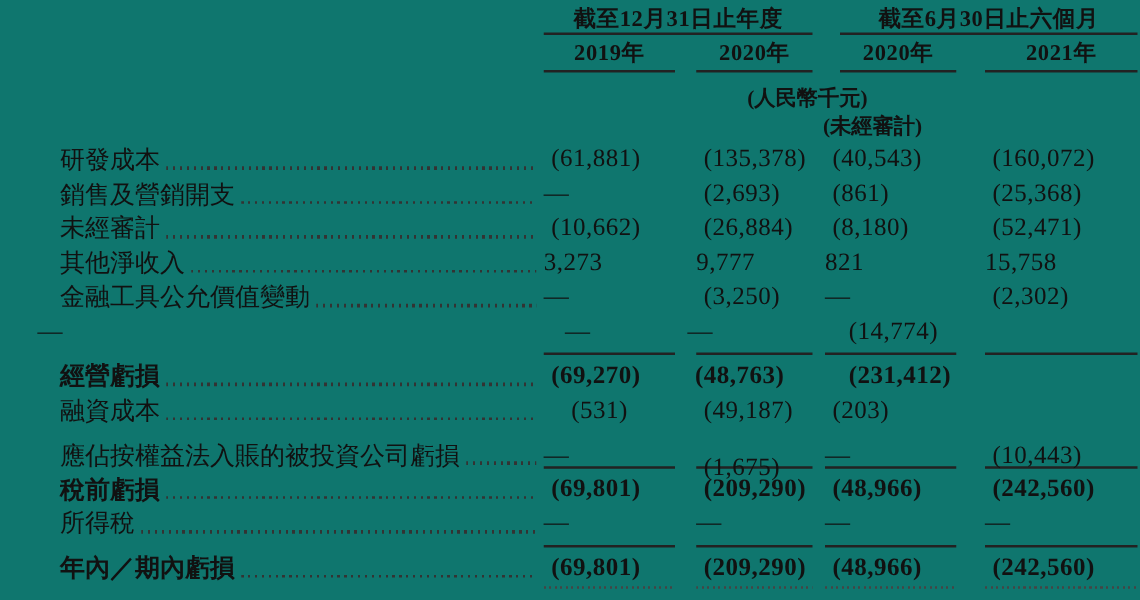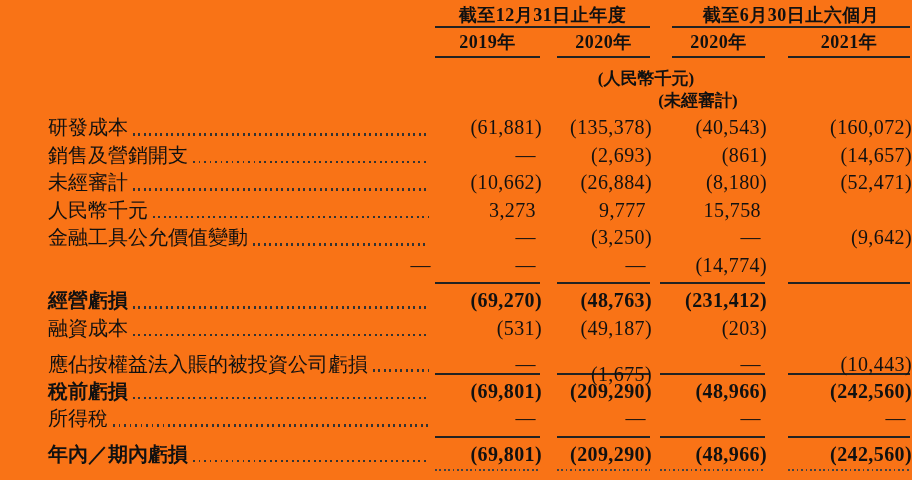--- a/index.html
+++ b/index.html
@@ -1,18 +1,18 @@
 <!DOCTYPE html>
 <html><head>
 <meta charset="utf-8">
 <style>
   * { margin:0; padding:0; box-sizing:border-box; }
   html,body { background:#ffffff; }
   .page {
-    position:relative; width:912px; height:480px; background:#f97316;
+    position:relative; width:912px; height:480px; background:#0f766e;
     font-family:"Liberation Serif","DejaVu Serif",serif; color:#111111;
     overflow:hidden;
   }
   
   .hdr { position:absolute; text-align:center; font-weight:bold; white-space:nowrap; }
   .grp { top:4px; font-size:18px; line-height:22px; letter-spacing:0.5px; }
   .grp1 { left:435px; width:215px; }
   .grp2 { left:672px; width:238px; }
   .yr { top:31px; font-size:18px; line-height:22px; letter-spacing:0.5px; }
   .y1 { left:435px; width:105px; }
@@ -36,21 +36,21 @@
     grid-template-columns:405px 105px 110px 115px 145px;
   }
   .row { height:27.5px; align-items:center; font-size:20px; }
   .row.bold { font-weight:bold; }
   .labelcell { display:flex; align-items:center; height:27.5px; padding-left:18px; overflow:hidden; }
   .labeltext { white-space:nowrap; font-size:20px; letter-spacing:0px; }
   .leader {
     flex:1; height:2.4px; align-self:flex-end; margin:0 6px 6px 5px;
     background:repeating-linear-gradient(to right,#333 0 1.8px,transparent 1.8px 5.5px);
   }
-  .vcell { text-align:right; padding-right:4px; white-space:nowrap; }
+  .vcell { padding-right:4px; white-space:nowrap; }
   .c2 { padding-left:17px; } .c3 { padding-left:10px; } .c4 { padding-left:23px; }
   .val { position:relative; display:inline-block; letter-spacing:0.4px; }
   .rulerow { height:8px; }
   .rulerow .rl { height:2px; margin-top:3px; background:#222222; }
   .dotrow { height:4px; }
   .dotrow .dl {
     height:2.2px; margin-top:1px;
     background:repeating-linear-gradient(to right,#444 0 1.7px,transparent 1.7px 4.4px);
   }
 </style>
@@ -90,53 +90,54 @@
     </div>
 
     <div class="row">
       <div class="labelcell">
           <span class="labeltext">銷售及營銷開支</span>
           <span class="leader"></span>
         </div>
       <div class="vcell"><span class="val">—</span></div>
       <div class="vcell c2"><span class="val" style="right: -6px;">(2,693)</span></div>
       <div class="vcell c3"><span class="val" style="right: -6px;">(861)</span></div>
-      <div class="vcell c4"><span class="val" style="right: -6px;">(14,657)</span></div>
+      <div class="vcell c4"><span class="val" style="right: -6px;">(25,368)</span></div>
     </div>
 
     <div class="row">
       <div class="labelcell">
           <span class="labeltext">未經審計</span>
           <span class="leader"></span>
         </div>
       <div class="vcell"><span class="val" style="right: -6px;">(10,662)</span></div>
       <div class="vcell c2"><span class="val" style="right: -6px;">(26,884)</span></div>
       <div class="vcell c3"><span class="val" style="right: -6px;">(8,180)</span></div>
       <div class="vcell c4"><span class="val" style="right: -6px;">(52,471)</span></div>
     </div>
 
     <div class="row">
       <div class="labelcell">
-          <span class="labeltext">人民幣千元</span>
+          <span class="labeltext">其他淨收入</span>
           <span class="leader"></span>
         </div>
       <div class="vcell"><span class="val">3,273</span></div>
       <div class="vcell c2"><span class="val">9,777</span></div>
+      <div class="vcell c3"><span class="val">821</span></div>
       <div class="vcell c4"><span class="val">15,758</span></div>
     </div>
 
     <div class="row">
       <div class="labelcell">
           <span class="labeltext">金融工具公允價值變動</span>
           <span class="leader"></span>
         </div>
       <div class="vcell"><span class="val">—</span></div>
       <div class="vcell c2"><span class="val" style="right: -6px;">(3,250)</span></div>
       <div class="vcell c3"><span class="val">—</span></div>
-      <div class="vcell c4"><span class="val" style="right: -6px;">(9,642)</span></div>
+      <div class="vcell c4"><span class="val" style="right: -6px;">(2,302)</span></div>
     </div>
 
     <div class="row">
       <div class="vcell"><span class="val">—</span></div>
       <div class="vcell c2"><span class="val">—</span></div>
       <div class="vcell c3"><span class="val">—</span></div>
       <div class="vcell c4"><span class="val" style="right: -6px;">(14,774)</span></div>
     </div>
 
     <div class="rulerow">
@@ -161,21 +162,21 @@
       <div class="vcell"><span class="val" style="right: -6px;">(69,270)</span></div>
       <div class="vcell c3"><span class="val" style="right: -6px;">(48,763)</span></div>
       <div class="vcell c4"><span class="val" style="right: -6px;">(231,412)</span></div>
     </div>
 
     <div class="row">
       <div class="labelcell">
           <span class="labeltext">融資成本</span>
           <span class="leader"></span>
         </div>
-      <div class="vcell"><span class="val" style="right: -6px;">(531)</span></div>
+      <div class="vcell"><span class="val" style="right: -6px; margin-left: 16px;">(531)</span></div>
       <div class="vcell c2"><span class="val" style="right: -6px;">(49,187)</span></div>
       <div class="vcell c3"><span class="val" style="right: -6px;">(203)</span></div>
     </div>
 
     <div class="row">
       <div class="labelcell">
           <span class="labeltext">應佔按權益法入賬的被投資公司虧損</span>
           <span class="leader"></span>
         </div>
       <div class="vcell"><span class="val">—</span></div>

